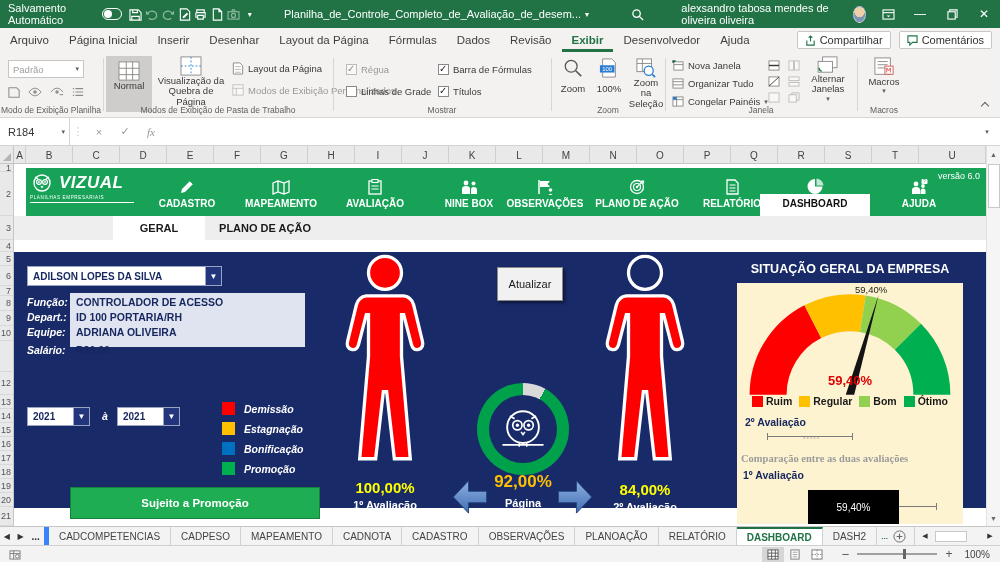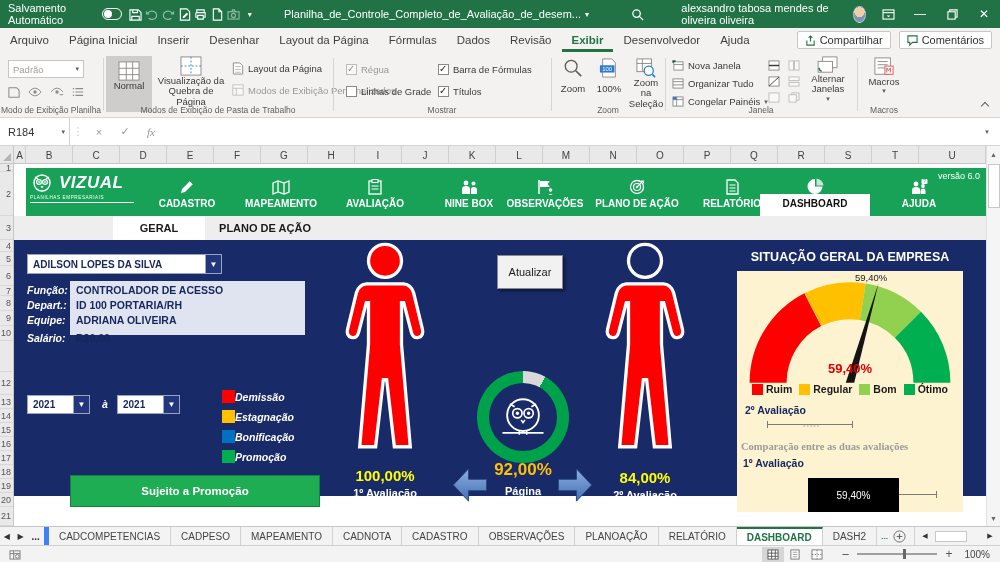--- a/index.html
+++ b/index.html
@@ -56,28 +56,28 @@
   #sheet{left:14px;top:164px;width:972px;height:362px;background:#fff;overflow:hidden;}
   #green-band{left:12px;top:4px;width:960px;height:48px;background:#17a258;color:#fff;}
   .navitem{position:absolute;top:0;width:94px;height:48px;display:flex;flex-direction:column;align-items:center;}
   .navitem .nlabel{font-size:10px;font-weight:bold;margin-top:3px;white-space:nowrap;}
   .navicon{height:18px;margin-top:9px;display:flex;align-items:flex-end;}
   #nav-active-bg{position:absolute;top:26px;width:110px;height:22px;background:#fff;}
   #subtab-row{left:0px;top:52px;width:972px;height:24px;background:#efeeee;}
   #geral-box{position:absolute;left:99px;top:0;width:92px;height:24px;background:#fff;display:flex;align-items:center;justify-content:center;font-weight:bold;font-size:11px;color:#1a1a1a;}
   #plano-sub{position:absolute;left:196px;top:0;width:110px;height:24px;display:flex;align-items:center;justify-content:center;font-weight:bold;font-size:11px;color:#1a1a1a;}
   #row4{left:0;top:76px;width:972px;height:12px;background:#fff;}
-  #bluepanel{left:0;top:76px;width:972px;height:256px;background:#182a68;}
+  #bluepanel{left:0;top:88px;width:972px;height:256px;background:#182a68;}
 
   .ddbox{position:absolute;background:#fff;display:flex;align-items:center;justify-content:space-between;font-size:10px;font-weight:bold;color:#16265e;border:1px solid #9aa4c0;}
   .ddarrow{width:16px;align-self:stretch;background:#23357c;display:flex;align-items:center;justify-content:center;color:#fff;font-size:8px;border-left:1px solid #9aa4c0;}
   .wlabel{position:absolute;color:#fff;font-weight:bold;font-size:10.5px;white-space:nowrap;font-style:italic;}
   #info-panel{position:absolute;left:56px;top:41px;width:235px;height:54px;background:#dfe4f0;}
   .ival{position:absolute;left:62px;color:#16265e;font-weight:bold;font-size:10.5px;white-space:nowrap;}
-  .lgrow{position:absolute;display:flex;align-items:center;}
+  .lgrow{position:absolute;display:flex;align-items:center;gap:9px;}
   .lgsw{width:13px;height:13px;flex:none;}
   #promo-btn{position:absolute;left:56px;top:235px;width:250px;height:32px;background:#1fad54;border:1px solid #14813d;display:flex;align-items:center;justify-content:center;color:#fff;font-weight:bold;font-size:11.5px;}
   #atualizar-btn{position:absolute;left:483px;top:15px;width:66px;height:34px;background:#f1f1f1;border:1px solid #8a8a8a;box-shadow:2px 2px 3px rgba(0,0,0,.45);display:flex;align-items:center;justify-content:center;font-size:11px;color:#1a1a1a;}
   .pvalue{position:absolute;font-weight:bold;font-size:15px;color:#ffff00;text-align:center;width:120px;}
   .pcap{position:absolute;font-weight:bold;font-size:11px;color:#fff;text-align:center;width:120px;}
   #donut{position:absolute;left:463px;top:131px;width:92px;height:92px;border-radius:50%;background:conic-gradient(#d9d9d9 0 29deg,#00a14b 29deg 360deg);}
   #donut-hole{position:absolute;left:12px;top:12px;width:68px;height:68px;border-radius:50%;background:#182a68;display:flex;align-items:center;justify-content:center;}
 
   #company-title{position:absolute;left:723px;top:10px;width:226px;text-align:center;color:#fff;font-weight:bold;font-size:12.5px;}
   #cream{position:absolute;left:723px;top:31px;width:226px;height:241px;background:#fdf3d1;}

